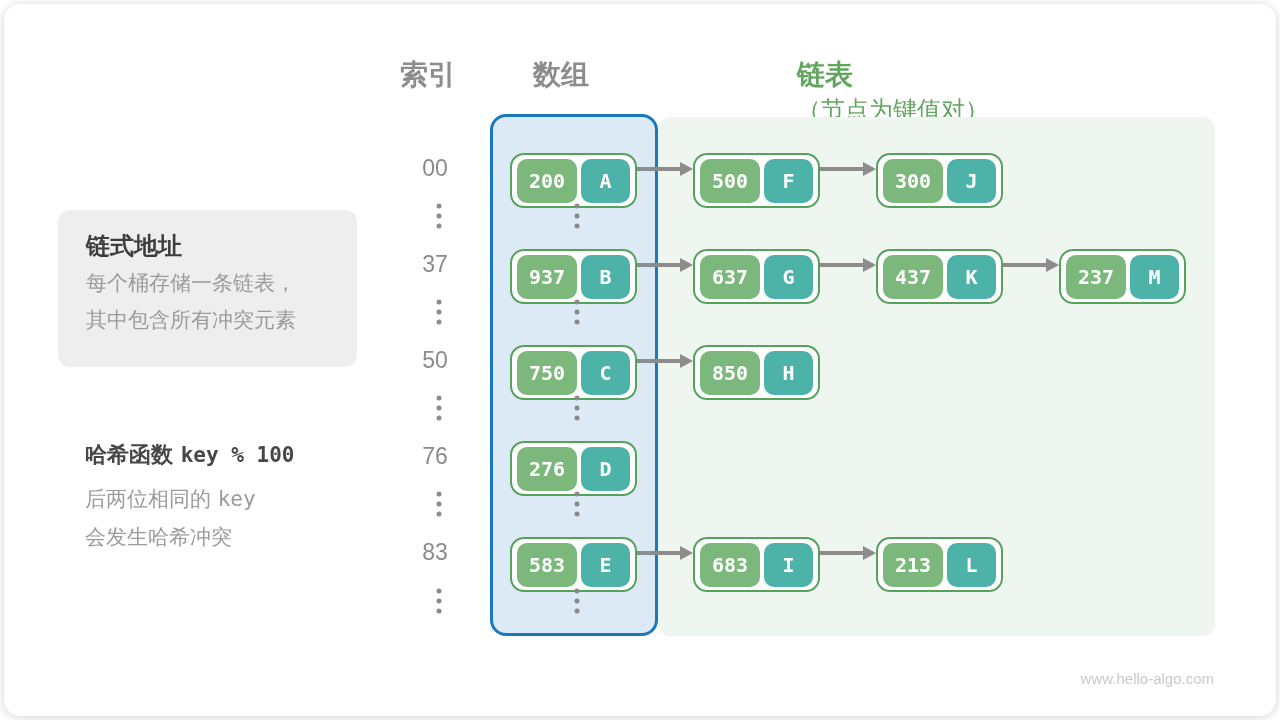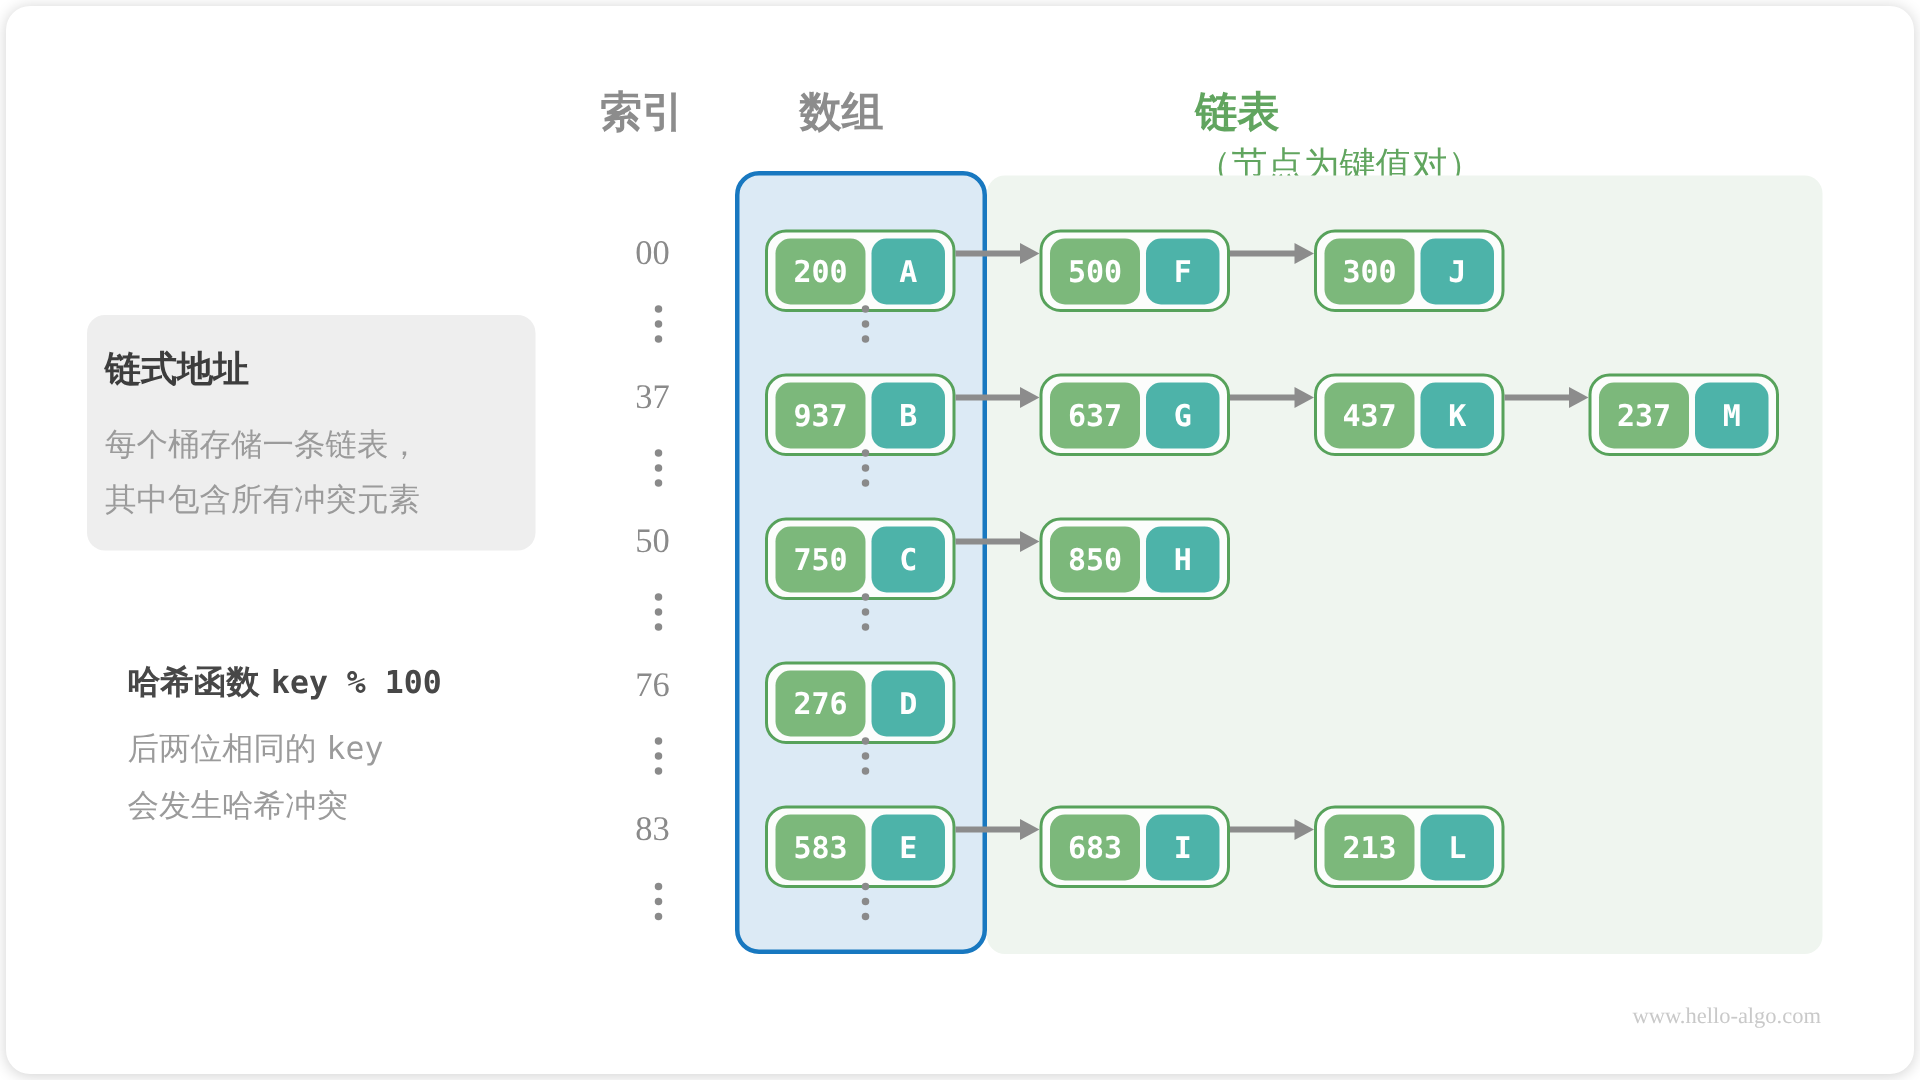--- a/index.html
+++ b/index.html
@@ -12,25 +12,25 @@
   }
   
   .hdr { position:absolute; top:52px; font-size:28px; font-weight:bold; color:#8c8c8c; }
   .hdr-index { left:396px; width:64px; }
   .hdr-array { left:529px; width:64px; text-align:left; }
   .hdr-list  { left:791px; display:flex; align-items:baseline; color:var(--accent_green,#61a55f);flex-direction:column; }
   .hdr-list .note { font-weight:normal; font-size:24px; margin-left:2px; }
   
   .info-box {
     position:absolute; left:54px; top:206px; width:299px; height:157px;
-    background:#eeeeee; border-radius:12px; padding:20px 12px;
+    background:#eeeeee; border-radius:12px; padding:20px 28px;
   }
   .info-title { font-size:24px; font-weight:bold; color:#3d3d3d; }
   .info-line  { font-size:21px; color:#9b9b9b; line-height:37px; }
-  .info-line.first { margin-top:16px; }
+  .info-line.first { margin-top:3px; }
   
   .hash-note { position:absolute; left:81px; top:436px; }
   .hash-title { font-size:22px; font-weight:bold; color:#474747; }
   .hash-title code { font-family:"DejaVu Sans Mono", monospace; font-size:21px; }
   .hash-line { font-size:21px; color:#9b9b9b; line-height:38px; }
   .hash-line.first { margin-top:10px; }
   .hash-line code { font-family:"DejaVu Sans Mono", monospace; color:#9b9b9b; }
   
   .list-region {
     position:absolute; left:654px; top:113px; width:557px; height:519px;
@@ -38,21 +38,21 @@
   }
   .array-region {
     position:absolute; left:486px; top:110px; width:168px; height:522px;
     background:var(--array_fill,#dceaf5);
     border:3px solid var(--array_border,#1878c0); border-radius:16px; z-index:1;
   }
   
   .row { position:absolute; left:405px; height:55px; display:flex; align-items:center; z-index:2; }
   .idx {
     width:52px; margin-right:49px; text-align:center;
-    font-family:Liberation Serif, serif; font-size:23px; color:#8a8a8a;
+    font-family:Liberation Sans, sans-serif; font-size:23px; color:#8a8a8a;
   }
   .node {
     width:127px; height:55px; flex:0 0 127px;
     background:#fcfdfc; border:2px solid var(--node_border,#57a25b); border-radius:14px;
     display:flex; align-items:center; justify-content:center; gap:4px;margin-top:24px;
   }
   .cell {
     height:44px; border-radius:10px;
     display:flex; align-items:center; justify-content:center;
     color:#ffffff; font-family:"DejaVu Sans Mono", monospace; font-size:20px; font-weight:bold;
@@ -71,21 +71,21 @@
   }
   
   .vdots {
     position:absolute; z-index:2; transform:translate(-50%,-50%);
     display:flex; flex-direction:column; align-items:center; gap:5px;
   }
   .vdots i { display:block; width:5px; height:5px; border-radius:50%; background:#8a8a8a; }
   
   .watermark {
     position:absolute; right:62px; top:666px;
-    font-family:Liberation Serif, serif; font-size:15px; color:#c9c9c9;
+    font-family:Liberation Sans, sans-serif; font-size:15px; color:#c9c9c9;
   }
 </style>
 </head>
 <body>
 
 <div class="card">
 
   <div class="hdr hdr-index">索引</div>
   <div class="hdr hdr-array">数组</div>
   <div class="hdr hdr-list">

